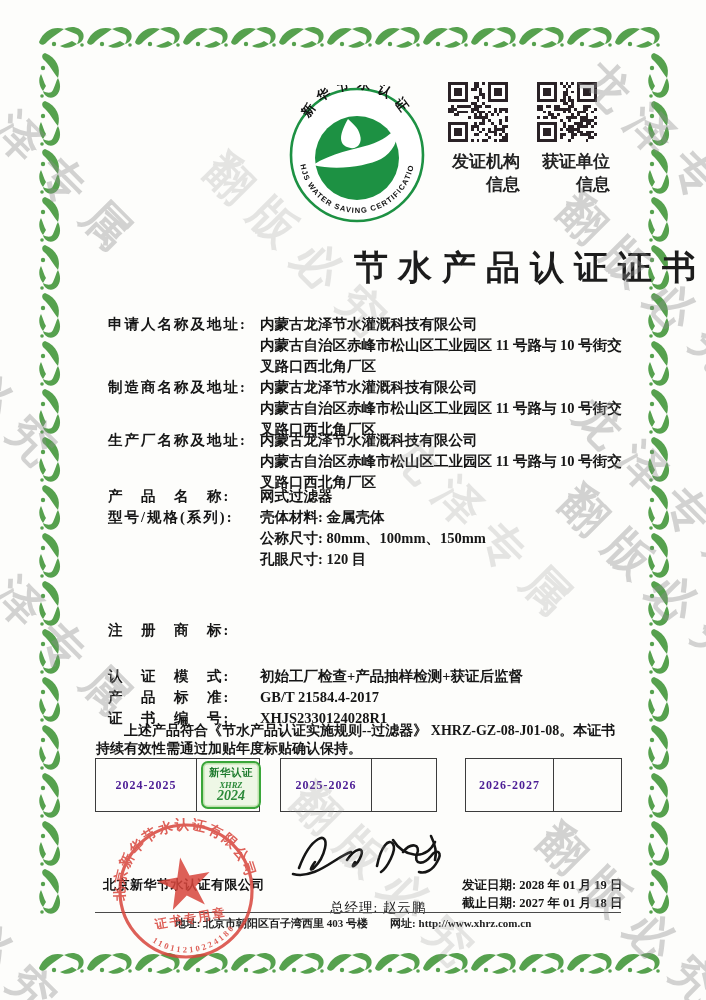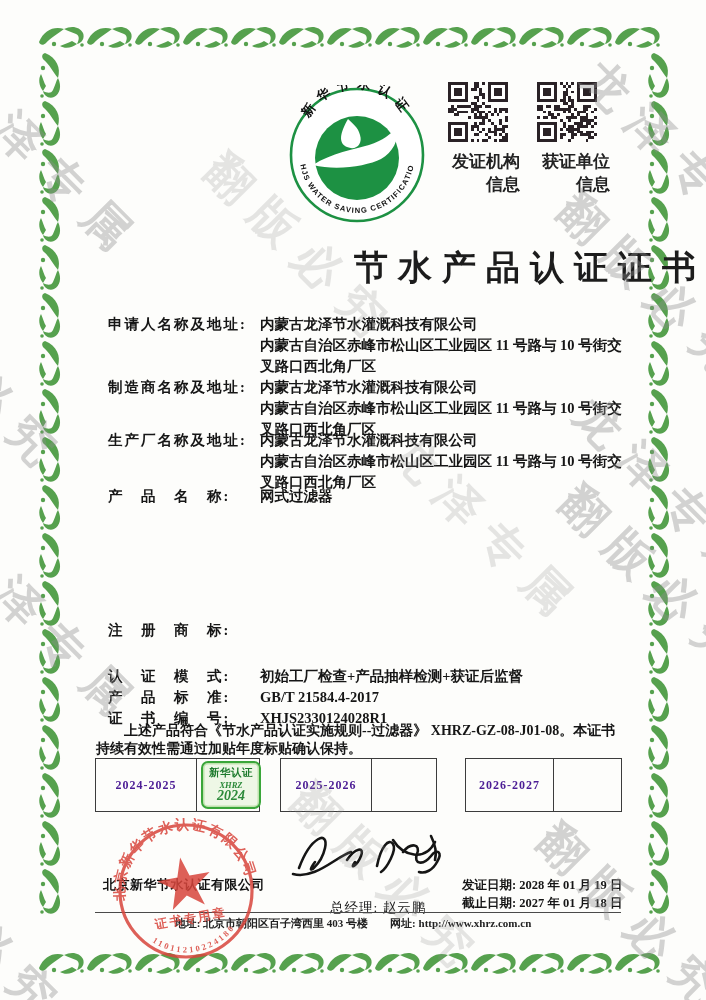--- a/index.html
+++ b/index.html
@@ -445,20 +445,28 @@
     <div class="fval">
       <div>内蒙古龙泽节水灌溉科技有限公司</div>
       <div>内蒙古自治区赤峰市松山区工业园区 11 号路与 10 号街交</div>
       <div>叉路口西北角厂区</div>
     </div>
   </div>
   <div class="frow" style="top:486px">
     <div class="flabel">产　品　名　称:</div>
     <div class="fval">网式过滤器</div>
   </div>
+  <div class="frow" style="top:507px">
+    <div class="flabel">型号/规格(系列):</div>
+    <div class="fval">
+      <div>壳体材料: 金属壳体</div>
+      <div>公称尺寸: 80mm、100mm、150mm</div>
+      <div>孔眼尺寸: 120 目</div>
+    </div>
+  </div>
   <div class="frow" style="top:666px">
     <div class="flabel">认　证　模　式:</div>
     <div class="fval">初始工厂检查+产品抽样检测+获证后监督</div>
   </div>
   <div class="frow" style="top:620px">
     <div class="flabel">注　册　商　标:</div>
     <div class="fval"></div>
   </div>
   <div class="frow" style="top:687px">
     <div class="flabel">产　品　标　准:</div>

